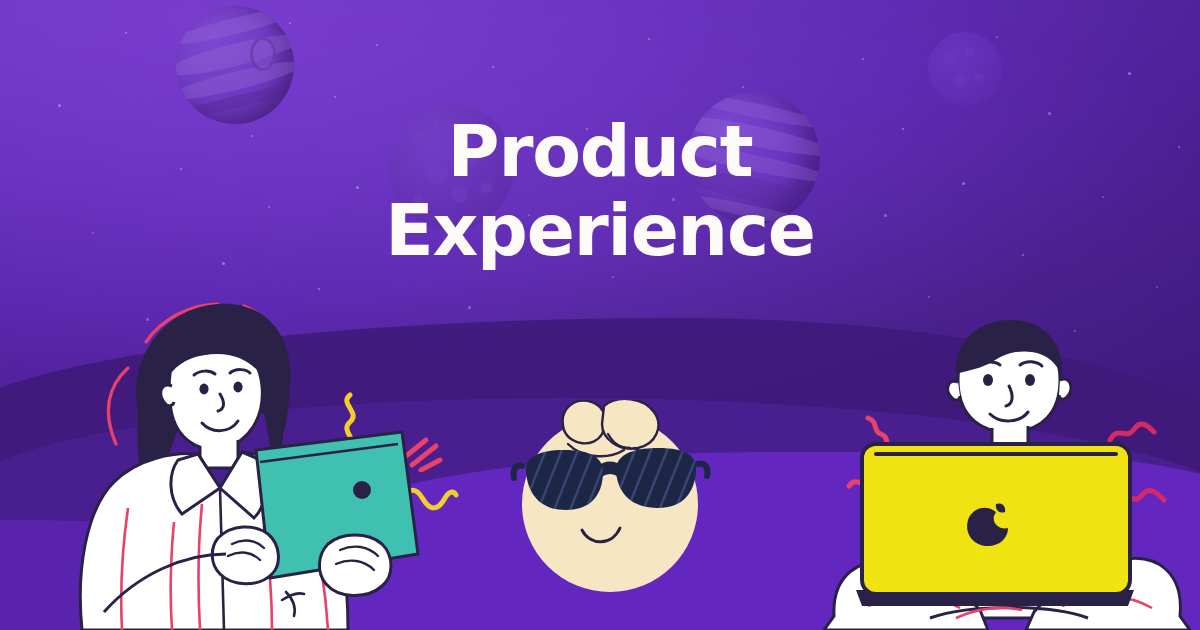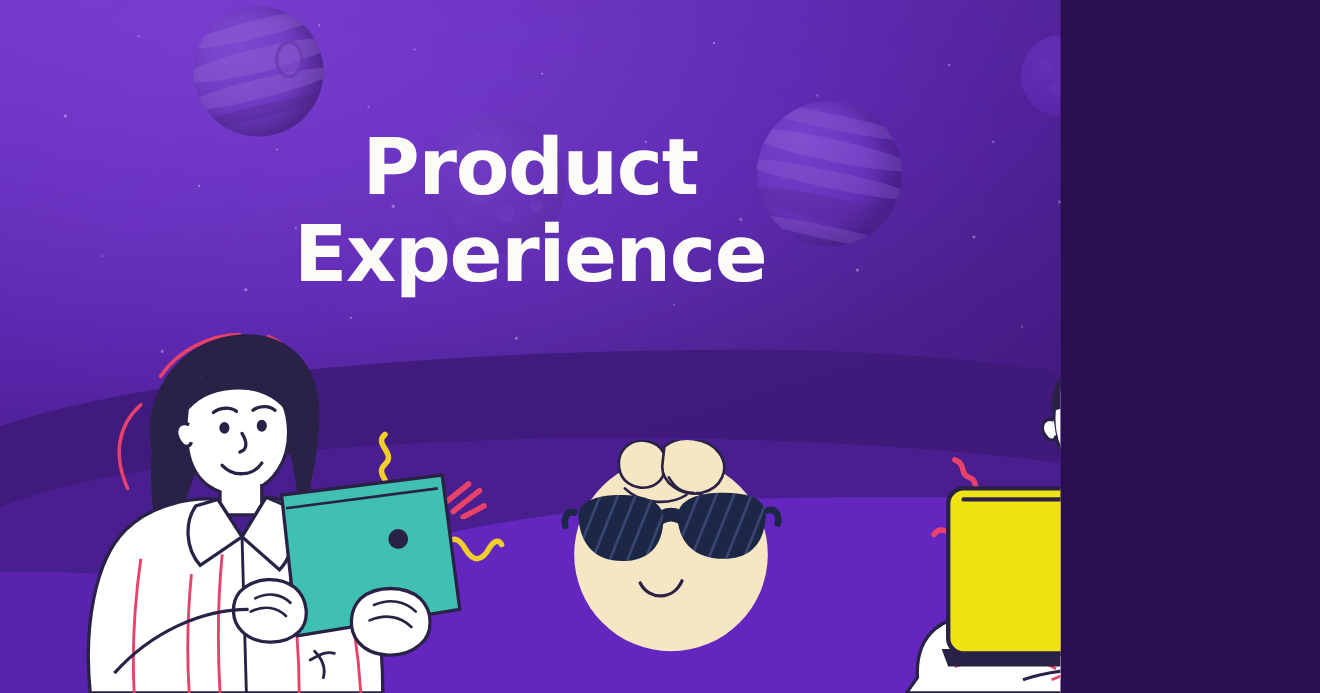--- a/index.html
+++ b/index.html
@@ -5,21 +5,21 @@
   html, body {
     margin: 0;
     padding: 0;
     background: #2b1050;
   }
   body {
     font-family: "Liberation Sans", sans-serif;
   }
   #banner {
     position: relative;
-    width: 964px;
+    width: 1200px;
     height: 630px;
     overflow: hidden;
     background: #5a24a8;
   }
 
   
   .sky {
     position: absolute;
     inset: 0;
     background:

